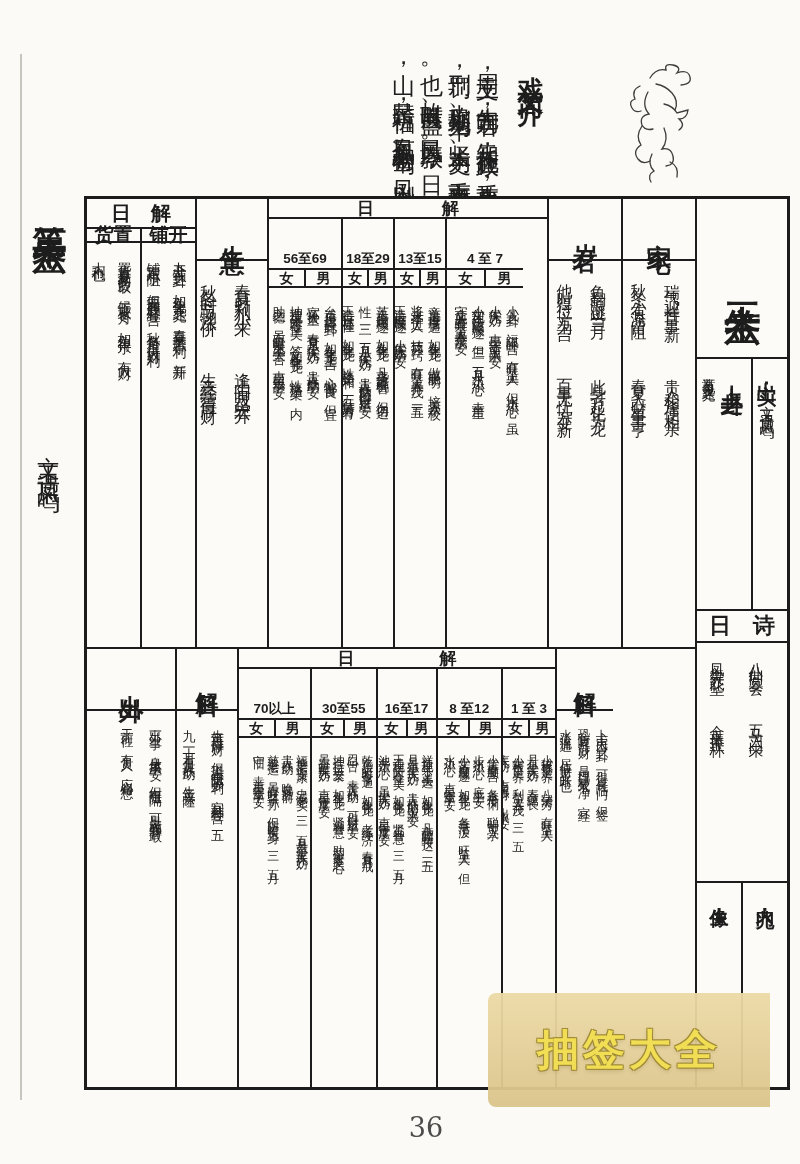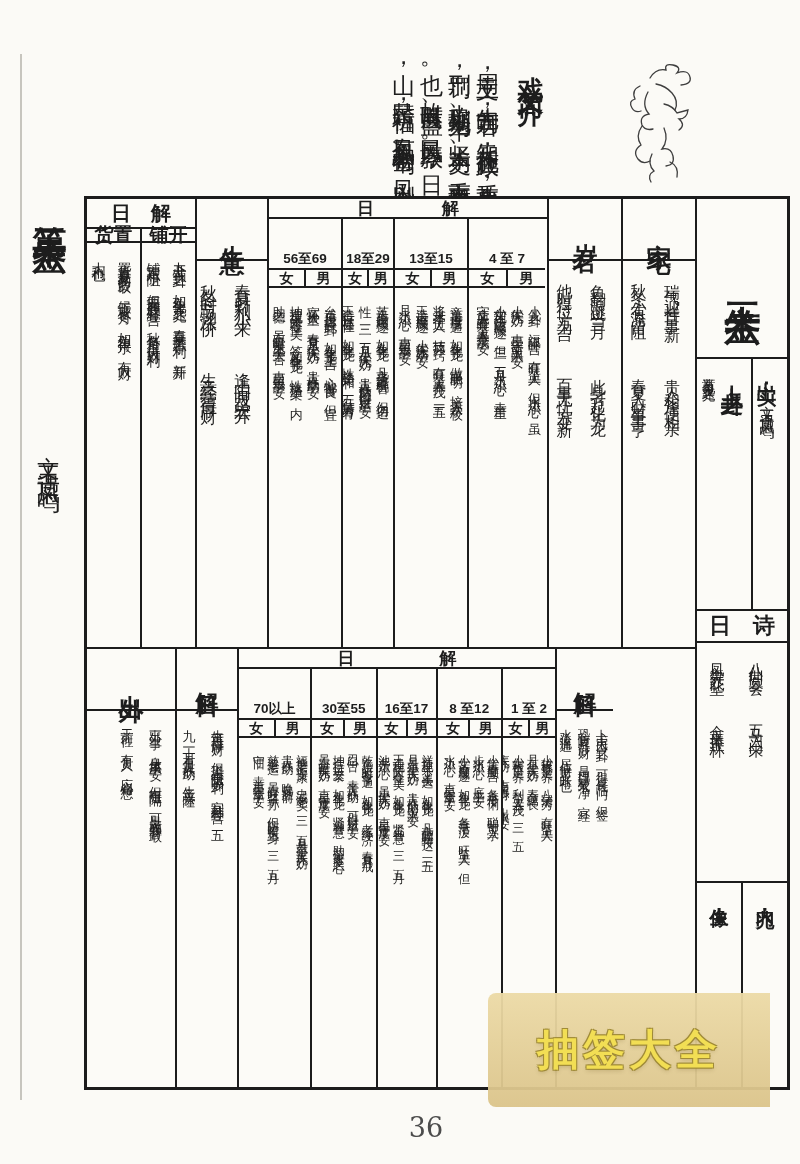--- a/index.html
+++ b/index.html
@@ -172,21 +172,21 @@
               <div class="range-row">18至29</div>
               <div class="mf-row">
                 <span>女</span>
                 <span>男</span>
               </div>
               <div class="cellbody v t-age">英造步运顺遂　如鱼化龙　凡事通能机智　但勿迫
 性　三　五月小疾无妨　贵人扶助可得财运平安
 玉造行运甚佳　如鱼化龙　性格柔和　五行清秀有
 旺益家庭　三　五月虽有小疾无妨　出入平安</div>
             </div>
-            <div class="agecol" style="width:74px">
+            <div class="agecol" style="width:52px">
               <div class="range-row">13至15</div>
               <div class="mf-row">
                 <span>女</span>
                 <span>男</span>
               </div>
               <div class="cellbody v t-age">童造运度亨通　如鱼化龙　做事聪明　培养入学校
 将来才学过人　技巧开窍　有旺益上人并茂　三五
 玉造运度顺遂　小疾无妨平安
 月水边小心　吉星照身平安</div>
             </div>
@@ -281,21 +281,21 @@
               <div class="mf-row">
                 <span>女</span>
                 <span>男</span>
               </div>
               <div class="cellbody v t-ageb">小童运度顺吉　各事伶俐　聪明可入学
 步水边小心　底主平安
 小女运度顺遂　如鱼化龙　各事活泼　旺益上人　但
 水边小心　吉星守命平安</div>
             </div>
             <div class="agecol" style="width:54px">
-              <div class="range-row">1 至 2</div>
+              <div class="range-row">1 至 3</div>
               <div class="mf-row">
                 <span>女</span>
                 <span>男</span>
               </div>
               <div class="cellbody v t-ageb">小孩根基足养　八字清秀　有旺益上人
 月有小疾无妨　寿命绵长
 小女根苗足养　利益上人并茂　三　五
 疾无妨　吉星照身　出入平安</div>
             </div>
           </div>

